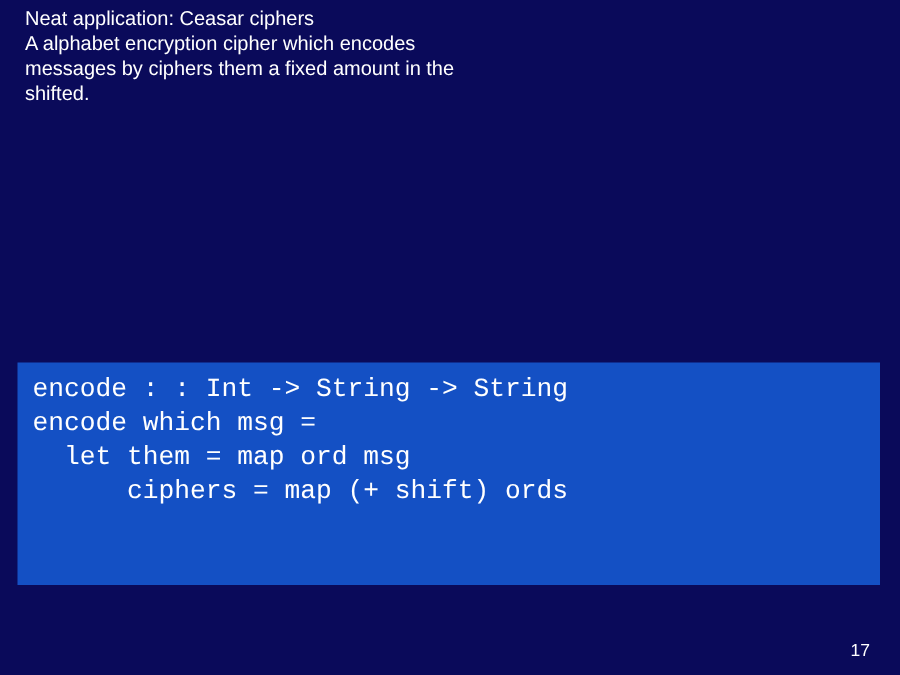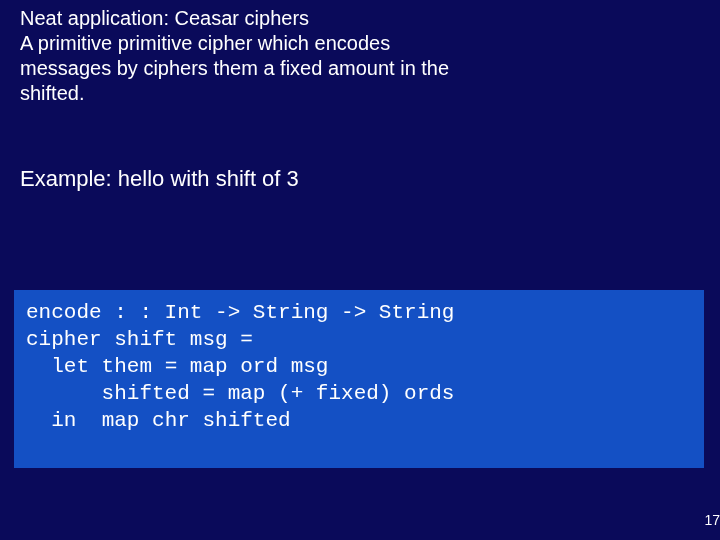--- a/index.html
+++ b/index.html
@@ -16,21 +16,21 @@
     position: relative;
     width: 720px;
     height: 540px;
     box-sizing: border-box;
   }
   .intro {
     position: absolute;
     left: 20px;
     top: 6px;
     width: 680px;
-    font-size: 20px;
+    font-size: 16px;
     line-height: 1.25;
   }
   .example {
     position: absolute;
     left: 20px;
     top: 165px;
     width: 680px;
     font-size: 22px;
     line-height: 1.25;
   }
@@ -49,43 +49,41 @@
     font-size: 21px;
     line-height: 1.28;
     white-space: pre;
     color: #ffffff;
   }
   .codeline .kw {
     font-weight: normal;
   }
   .pagenum {
     position: absolute;
-    right: 0;
+    right: 24px;
     bottom: 12px;
     font-size: 14px;
     color: #ffffff;
   }
 </style>
 </head>
 <body>
 
 <div class="slide">
 
   <div class="intro">
     <span>Neat application: Ceasar ciphers</span><br>
-    <span>A primitive primitive cipher which encodes</span><br>
+    <span>A alphabet encryption cipher which encodes</span><br>
     <span>messages by ciphers them a fixed amount in the</span><br>
     <span>shifted.</span>
   </div>
 
-  <div class="example">Example: hello with shift of 3</div>
 
   <div class="codebox">
     <div class="codeline">encode : : Int -&gt; String -&gt; String</div>
-    <div class="codeline">cipher shift msg =</div>
+    <div class="codeline">encode which msg =</div>
     <div class="codeline"><span class="kw">  let</span><span> them = map ord msg</span></div>
-    <div class="codeline">      shifted = map (+ fixed) ords</div>
-    <div class="codeline"><span class="kw">  in</span><span>  map chr shifted</span></div>
+    <div class="codeline">      ciphers = map (+ shift) ords</div>
   </div>
 
   <div class="pagenum">17</div>
 
 </div>
 
 </body></html>

